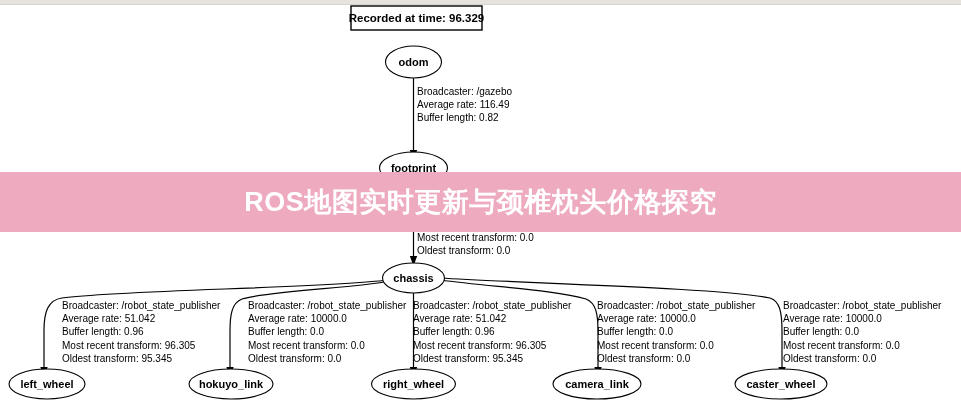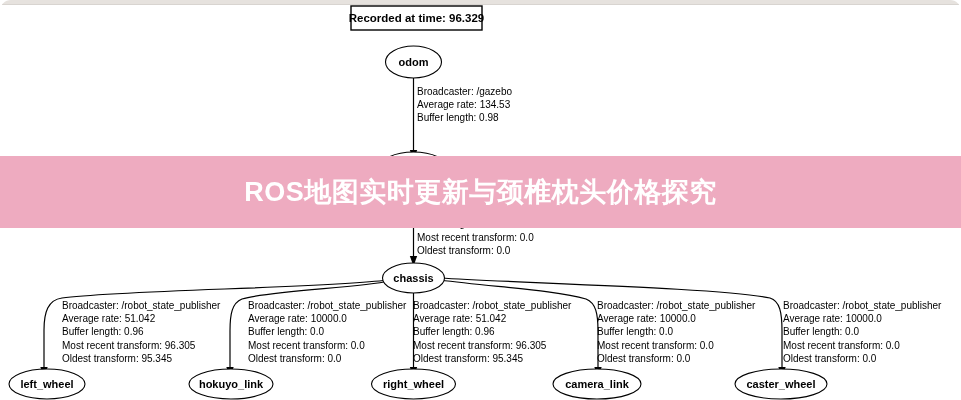--- a/index.html
+++ b/index.html
@@ -7,21 +7,20 @@
     padding: 0;
     background: #ffffff;
   }
   #root {
     position: relative;
     width: 961px;
     height: 400px;
     background: #ffffff;
     overflow: hidden;
     font-family: "Liberation Sans", sans-serif;
-    border-radius: 11px;
   }
   #topbar {
     position: absolute;
     left: 0; top: 0;
     width: 961px; height: 4px;
     background: #e6e2de;
     border-bottom: 1px solid #d8d4d0;
   }
   svg#graph {
     position: absolute;
@@ -176,22 +175,22 @@
     </g>
 
     <g>
       <ellipse class="node-ellipse" cx="781" cy="384" rx="46" ry="15"></ellipse>
       <text class="node-label" x="781" y="385">caster_wheel</text>
     </g>
   </svg>
 
   <div class="edge-info" style="left:417px; top:85px;">
     <div>Broadcaster: /gazebo</div>
-    <div>Average rate: 134.53</div>
-    <div>Buffer length: 0.98</div>
+    <div>Average rate: 116.49</div>
+    <div>Buffer length: 0.82</div>
   </div>
 
   <div class="edge-info" style="left:417px; top:191px;">
     <div>Broadcaster: /robot_state_publisher</div>
     <div>Average rate: 10000.0</div>
     <div>Buffer length: 0.0</div>
     <div>Most recent transform: 0.0</div>
     <div>Oldest transform: 0.0</div>
   </div>
 
@@ -228,17 +227,17 @@
   </div>
 
   <div class="edge-info" style="left:783px; top:299px;">
     <div>Broadcaster: /robot_state_publisher</div>
     <div>Average rate: 10000.0</div>
     <div>Buffer length: 0.0</div>
     <div>Most recent transform: 0.0</div>
     <div>Oldest transform: 0.0</div>
   </div>
 
-  <div class="banner" style="top:156px; height:72px;">
+  <div class="banner" style="top:172px; height:60px;">
     <span class="banner-text">ROS地图实时更新与颈椎枕头价格探究</span>
   </div>
 
 </div>
 
 </body></html>

